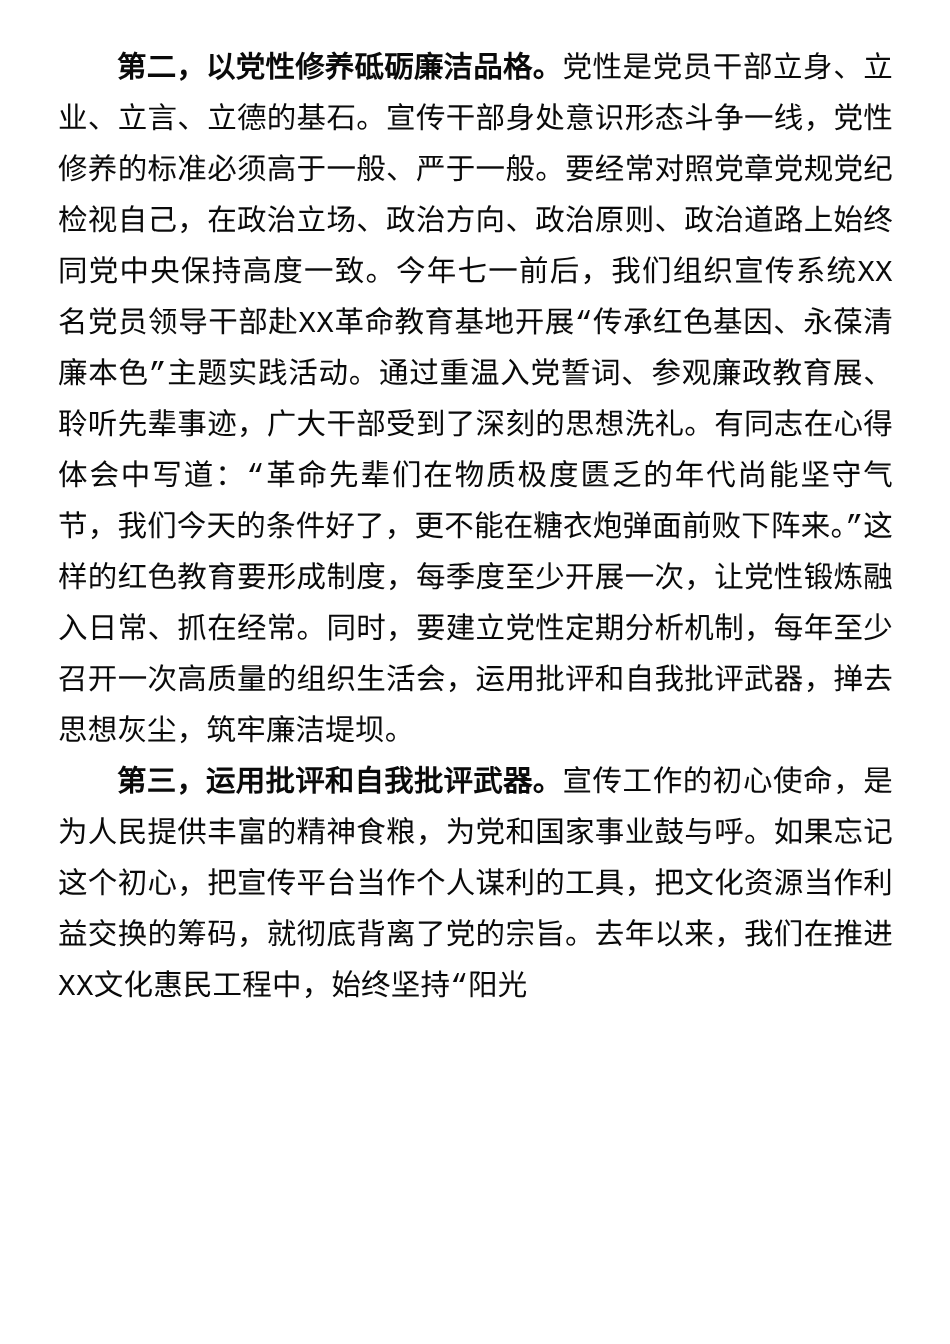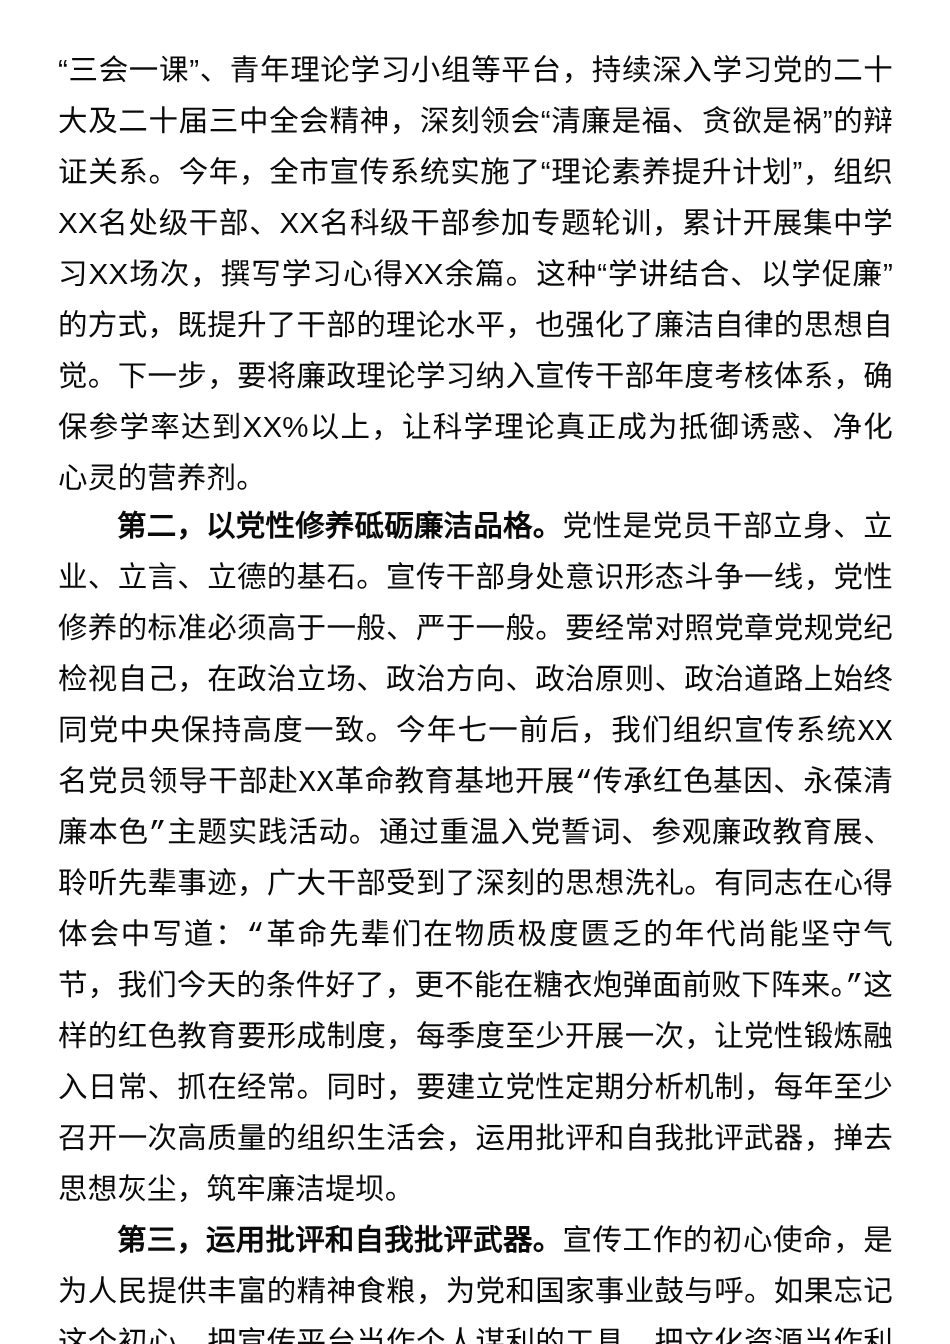--- a/index.html
+++ b/index.html
@@ -46,23 +46,20 @@
     font-weight: 700;
     letter-spacing: -0.2px;
   }
 </style>
 </head>
 <body>
 
 <div class="page">
   <div class="doc-body">
 
-    <p class="para">
-      <span>“三会一课”、青年理论学习小组等平台，持续深入学习党的二十大及二十届三中全会精神，深刻领会“清廉是福、贪欲是祸”的辩证关系。今年，全市宣传系统实施了“理论素养提升计划”，组织XX名处级干部、XX名科级干部参加专题轮训，累计开展集中学习XX场次，撰写学习心得XX余篇。这种“学讲结合、以学促廉”的方式，既提升了干部的理论水平，也强化了廉洁自律的思想自觉。下一步，要将廉政理论学习纳入宣传干部年度考核体系，确保参学率达到XX%以上，让科学理论真正成为抵御诱惑、净化心灵的营养剂。</span>
-    </p>
 
     <p class="para indent">
       <span class="lead">第二，以党性修养砥砺廉洁品格。</span><span>党性是党员干部立身、立业、立言、立德的基石。宣传干部身处意识形态斗争一线，党性修养的标准必须高于一般、严于一般。要经常对照党章党规党纪检视自己，在政治立场、政治方向、政治原则、政治道路上始终同党中央保持高度一致。今年七一前后，我们组织宣传系统XX名党员领导干部赴XX革命教育基地开展“传承红色基因、永葆清廉本色”主题实践活动。通过重温入党誓词、参观廉政教育展、聆听先辈事迹，广大干部受到了深刻的思想洗礼。有同志在心得体会中写道：“革命先辈们在物质极度匮乏的年代尚能坚守气节，我们今天的条件好了，更不能在糖衣炮弹面前败下阵来。”这样的红色教育要形成制度，每季度至少开展一次，让党性锻炼融入日常、抓在经常。同时，要建立党性定期分析机制，每年至少召开一次高质量的组织生活会，运用批评和自我批评武器，掸去思想灰尘，筑牢廉洁堤坝。</span>
     </p>
 
     <p class="para indent">
       <span class="lead">第三，运用批评和自我批评武器。</span><span>宣传工作的初心使命，是为人民提供丰富的精神食粮，为党和国家事业鼓与呼。如果忘记这个初心，把宣传平台当作个人谋利的工具，把文化资源当作利益交换的筹码，就彻底背离了党的宗旨。去年以来，我们在推进XX文化惠民工程中，始终坚持“阳光</span>
     </p>
 
   </div>

